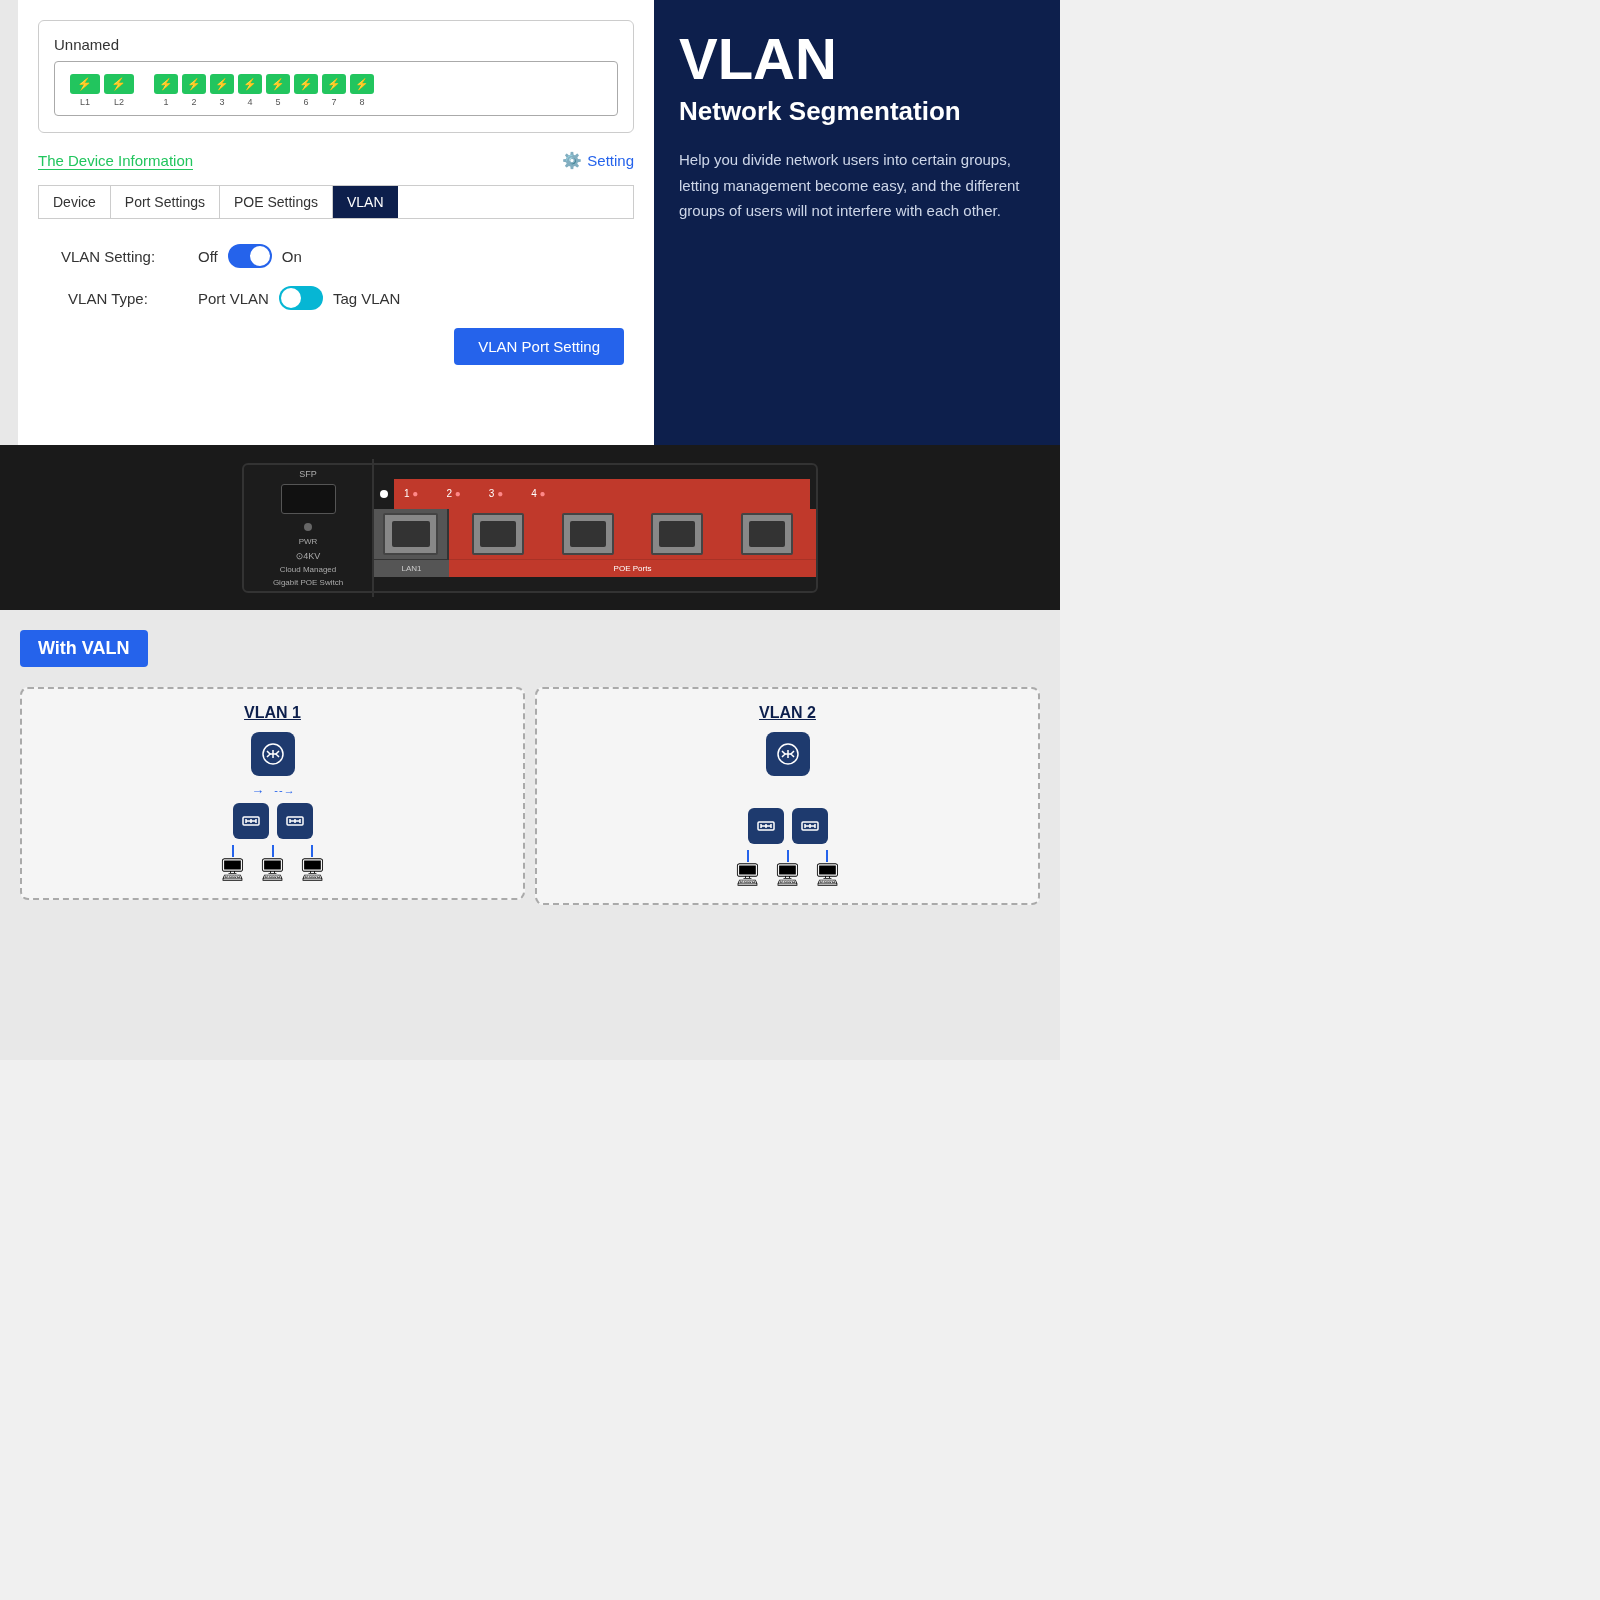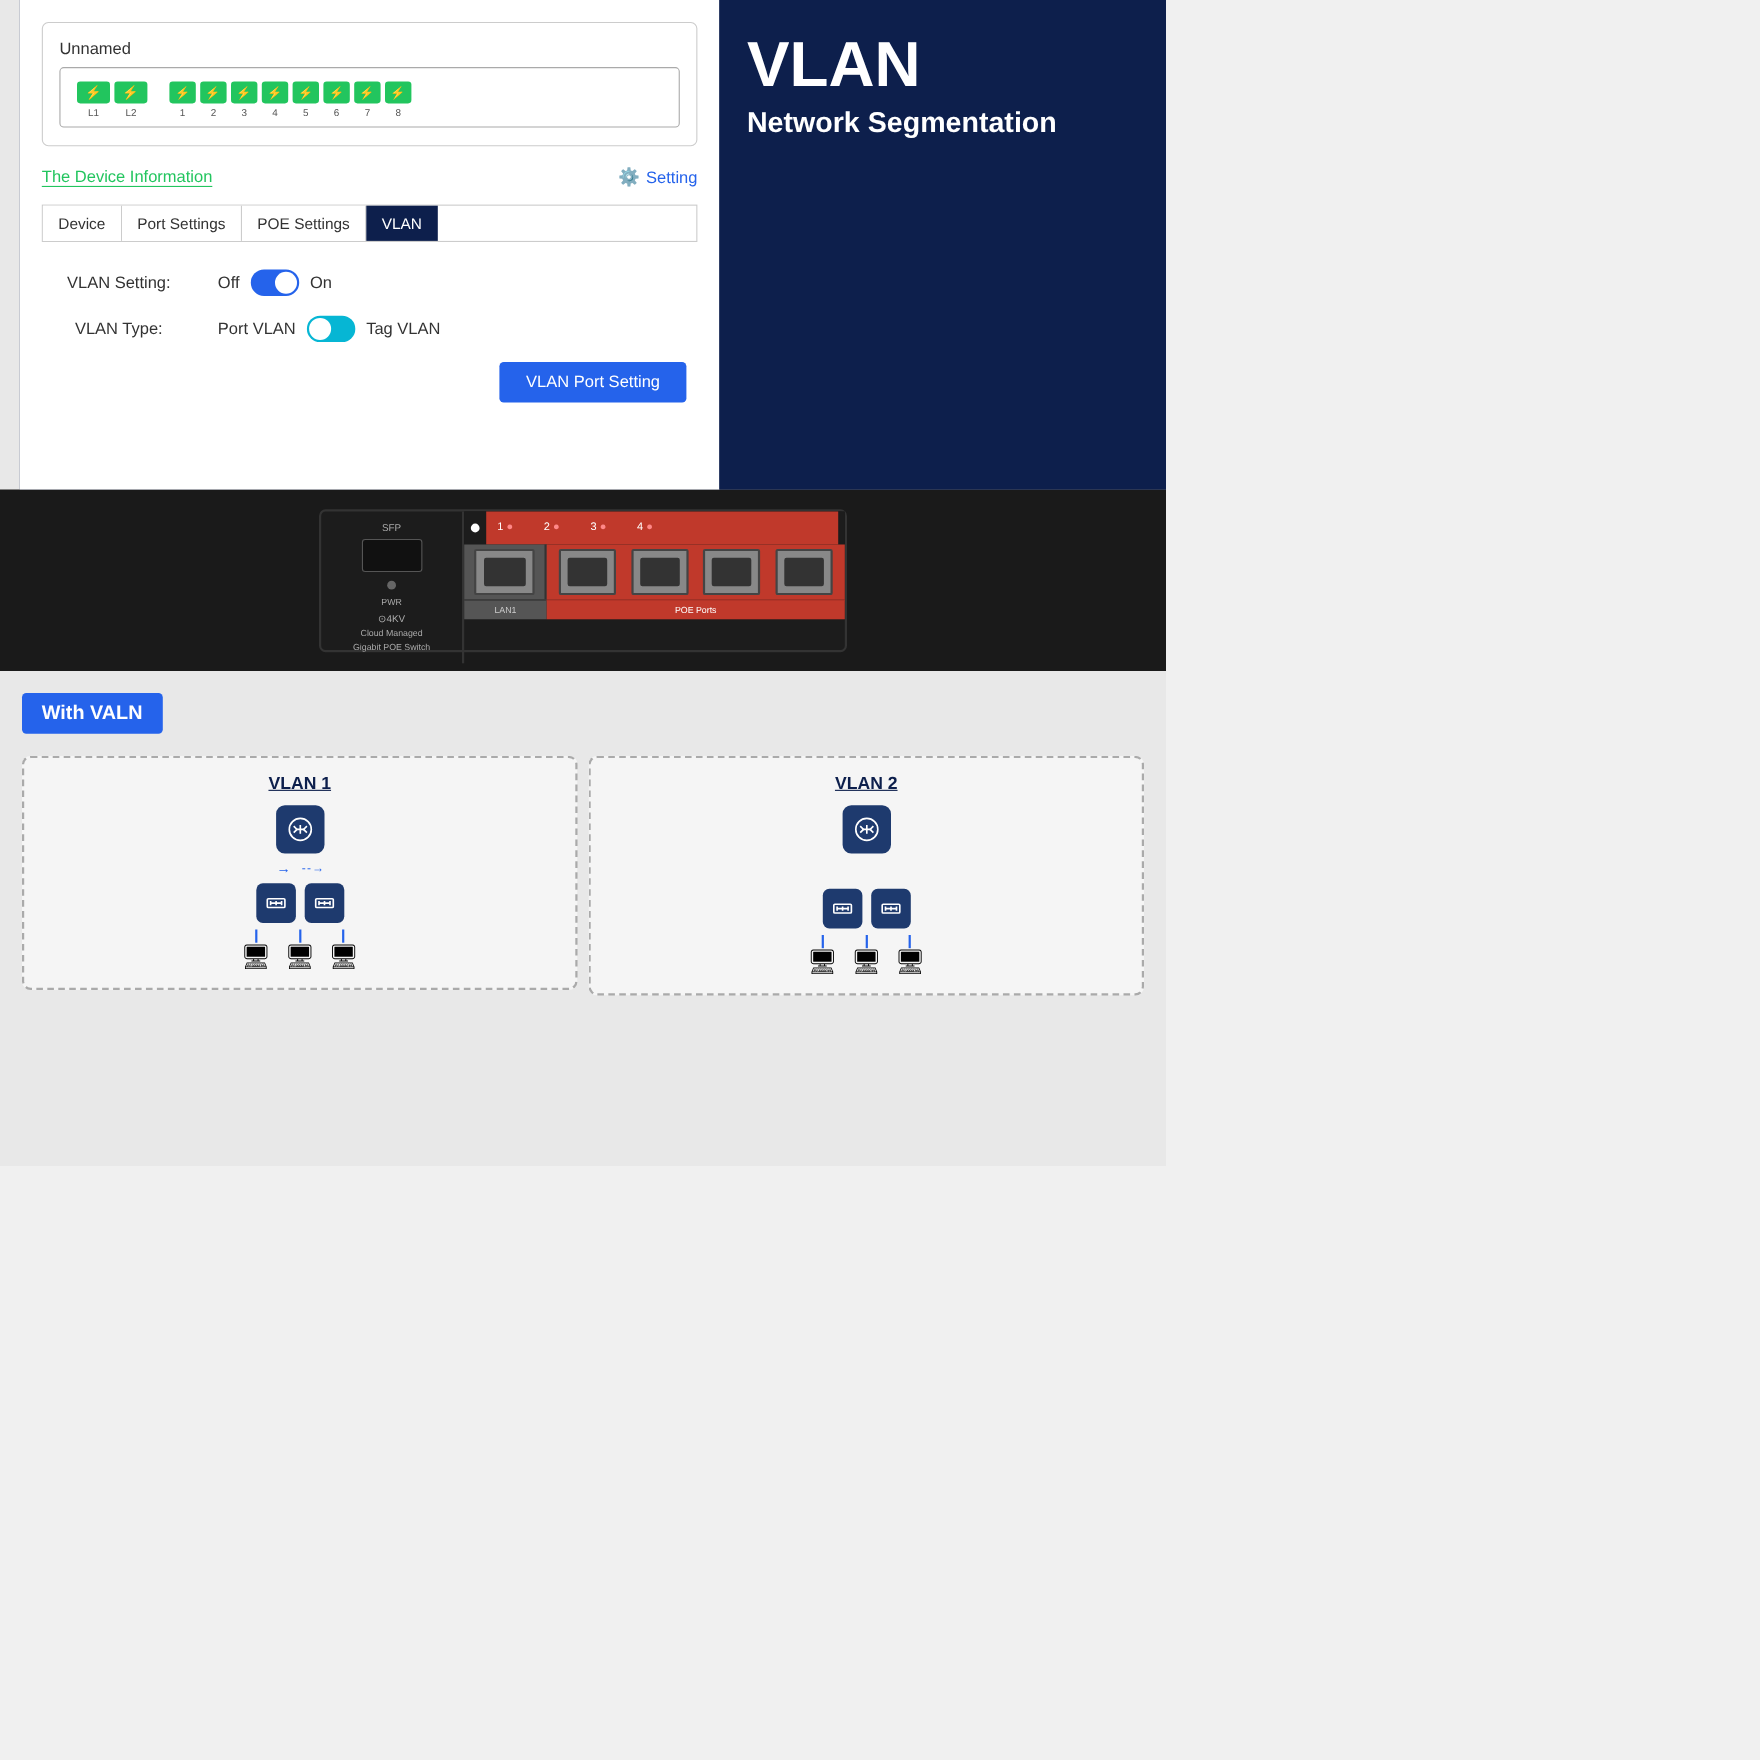--- a/index.html
+++ b/index.html
@@ -254,24 +254,24 @@
       background: #1a1a1a;
       display: flex;
       justify-content: center;
       align-items: center;
       padding: 30px 20px;
     }
 
     .switch-device {
       background: #1c1c1c;
       border-radius: 6px;
-      width: 480px;
+      width: 576px;
       height: 130px;
       display: flex;
-      align-items: flex-start;
+      align-items: center;
       border: 2px solid #333;
       position: relative;
     }
 
     .switch-left {
       width: 130px;
       padding: 10px;
       display: flex;
       flex-direction: column;
       justify-content: space-between;
@@ -547,20 +547,21 @@
           </div>
         </div>
 
         <button class="vlan-btn">VLAN Port Setting</button>
       </div>
     </div>
 
     <div class="right-panel">
       <div class="vlan-title">VLAN</div>
       <div class="network-seg-title">Network Segmentation</div>
+      <p class="vlan-desc">Help you divide network users into certain groups, letting management become easy, and the different groups of users will not interfere with each other.</p>
     </div>
   </div>
 
   <div class="hardware-section" style="height:165px;">
     <div class="switch-device">
 
       <div class="switch-left">
         <div style="text-align:center;">
           <div class="sfp-label">SFP</div>
           <div class="sfp-slot"></div>

